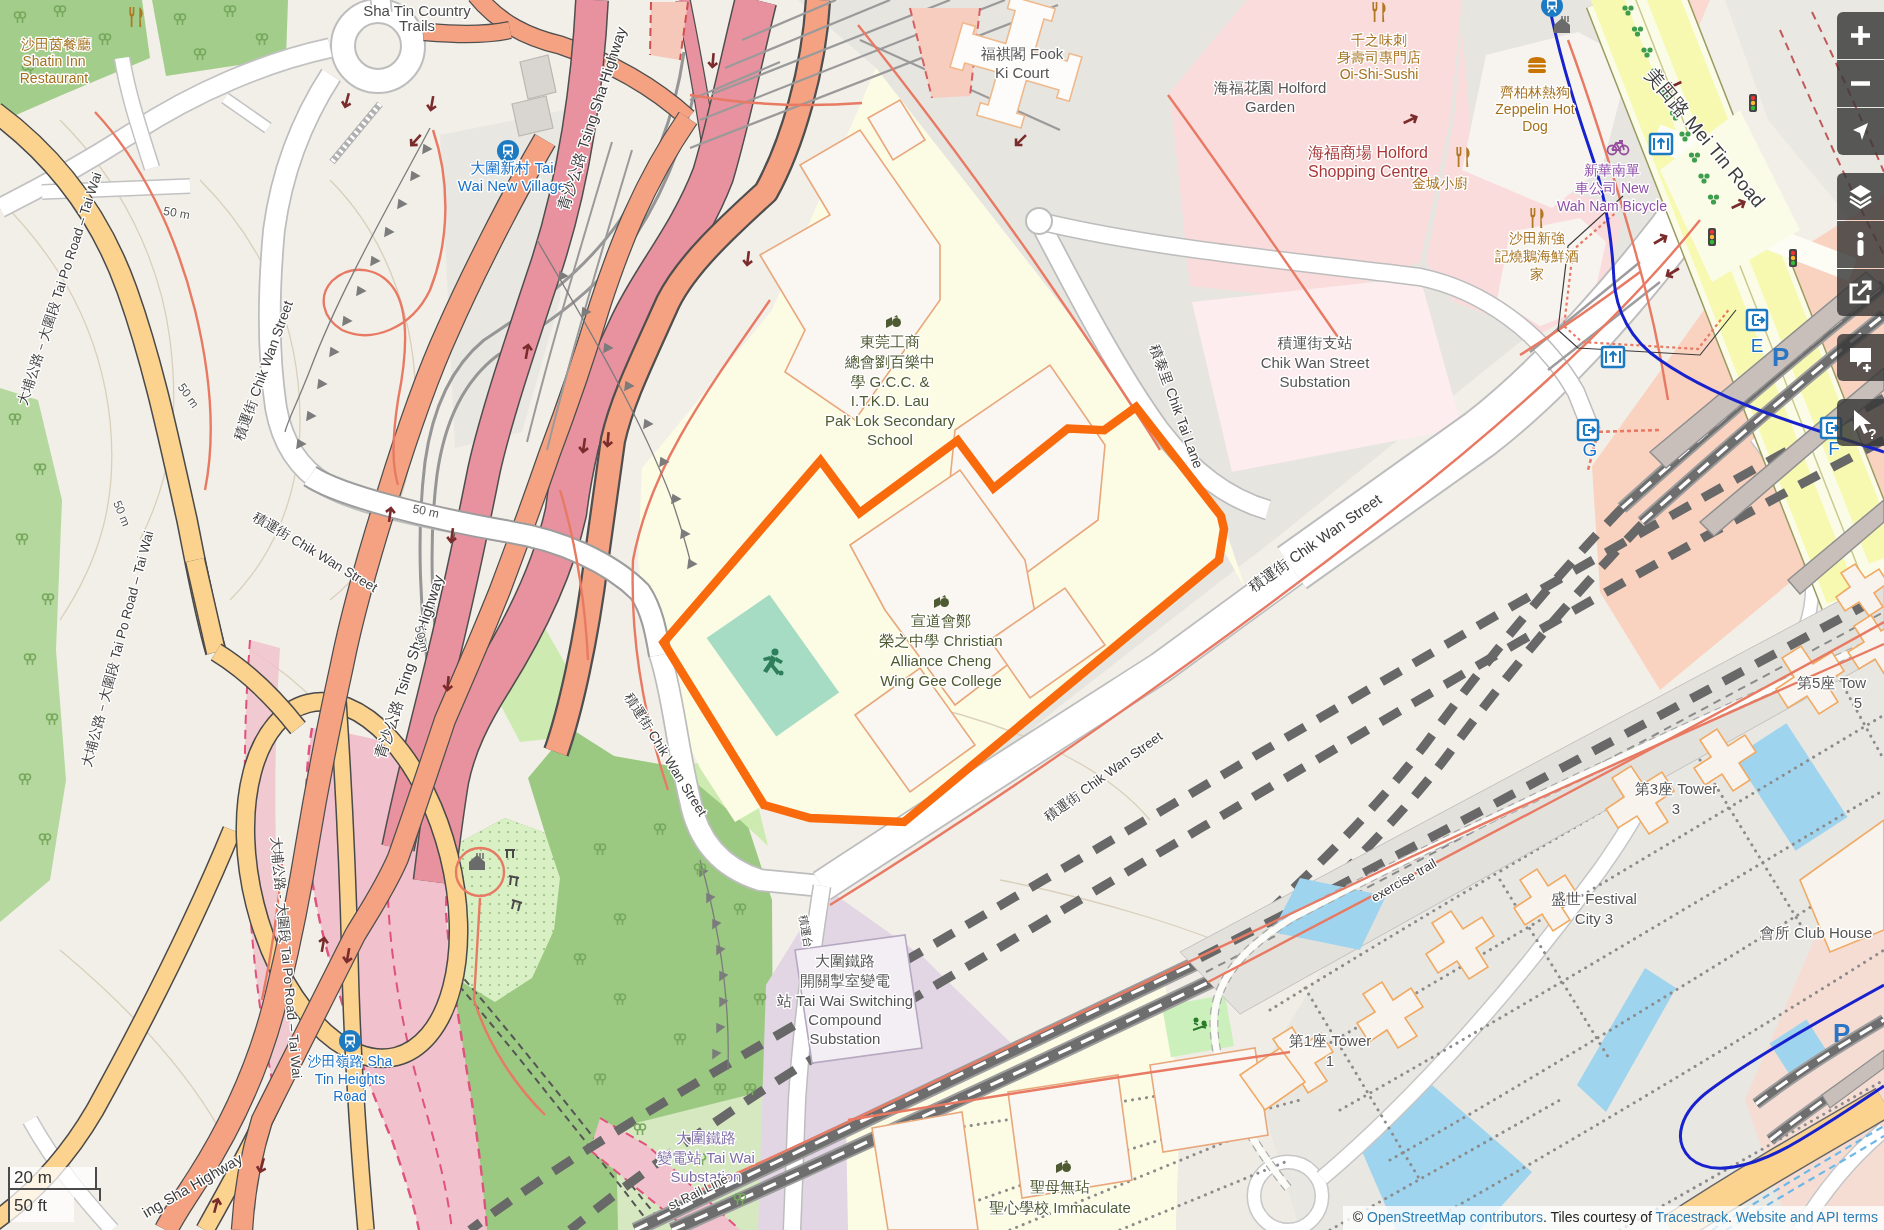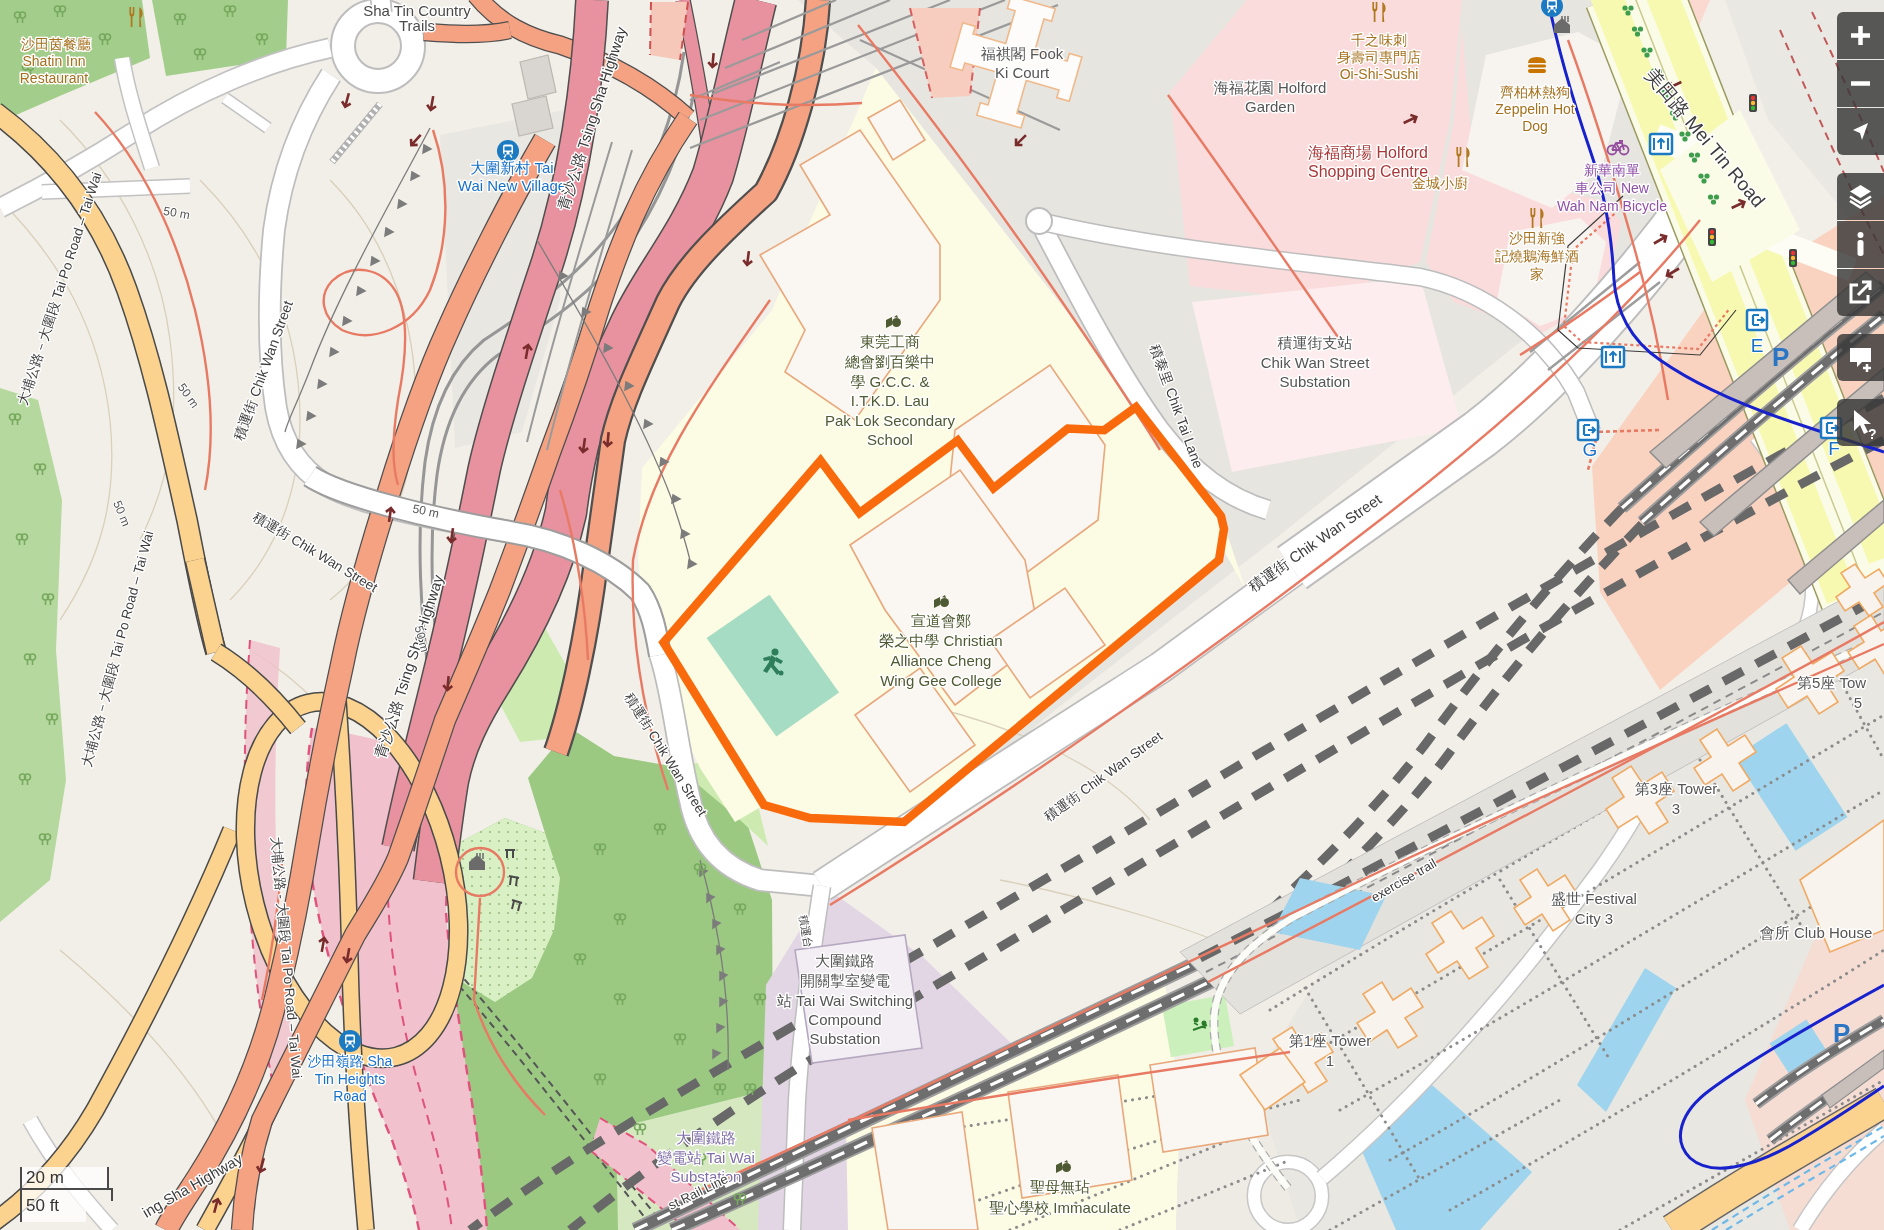--- a/index.html
+++ b/index.html
@@ -1106,19 +1106,22 @@
       </div>
 
 <div style="width:47px;height:47px;background:rgba(55,55,55,0.82);margin-top:18px;border-radius:6px 0 0 6px;position:relative">
 <svg width="47" height="47">
           <path d="M17,11 L17,32 L23,26 L27,35 L31,33 L27,25 L34,25 Z" fill="#fff"></path>
           <text x="31" y="40" font-size="14" font-weight="bold" fill="#fff" style="font-family:Liberation Sans">?</text>
         </svg>
       </div>
 </div>
 
-<div style="position:absolute;left:20px;bottom:8px;font-size:17px;color:#333">
+<div style="position:absolute;left:8px;bottom:8px;font-size:17px;color:#333">
 <div style="background:rgba(255,255,255,0.75);border-left:2px solid #4a4a4a;border-right:2px solid #4a4a4a;padding:1px 4px 0 4px;width:77px">20 m</div>
 <div style="background:rgba(255,255,255,0.75);border-left:2px solid #4a4a4a;border-top:2px solid #4a4a4a;padding:6px 4px;width:56px;position:relative">
 <div style="position:absolute;left:-2px;right:-27px;top:-2px;border-top:2px solid #4a4a4a"></div>
 <div style="position:absolute;right:-27px;top:-2px;height:13px;border-right:2px solid #4a4a4a"></div>50 ft</div>
 </div>
 
+<div style="position:absolute;right:0;bottom:0;background:rgba(255,255,255,0.78);padding:3px 6px 5px 10px;font-size:14px;color:#222">
+<span style="color:#222">© </span><span style="color:#2a7fb8">OpenStreetMap contributors</span><span>. Tiles courtesy of </span><span style="color:#2a7fb8">Tracestrack</span><span>. </span><span style="color:#2a7fb8">Website and API terms</span>
+</div>
 </div>
 </body></html>

